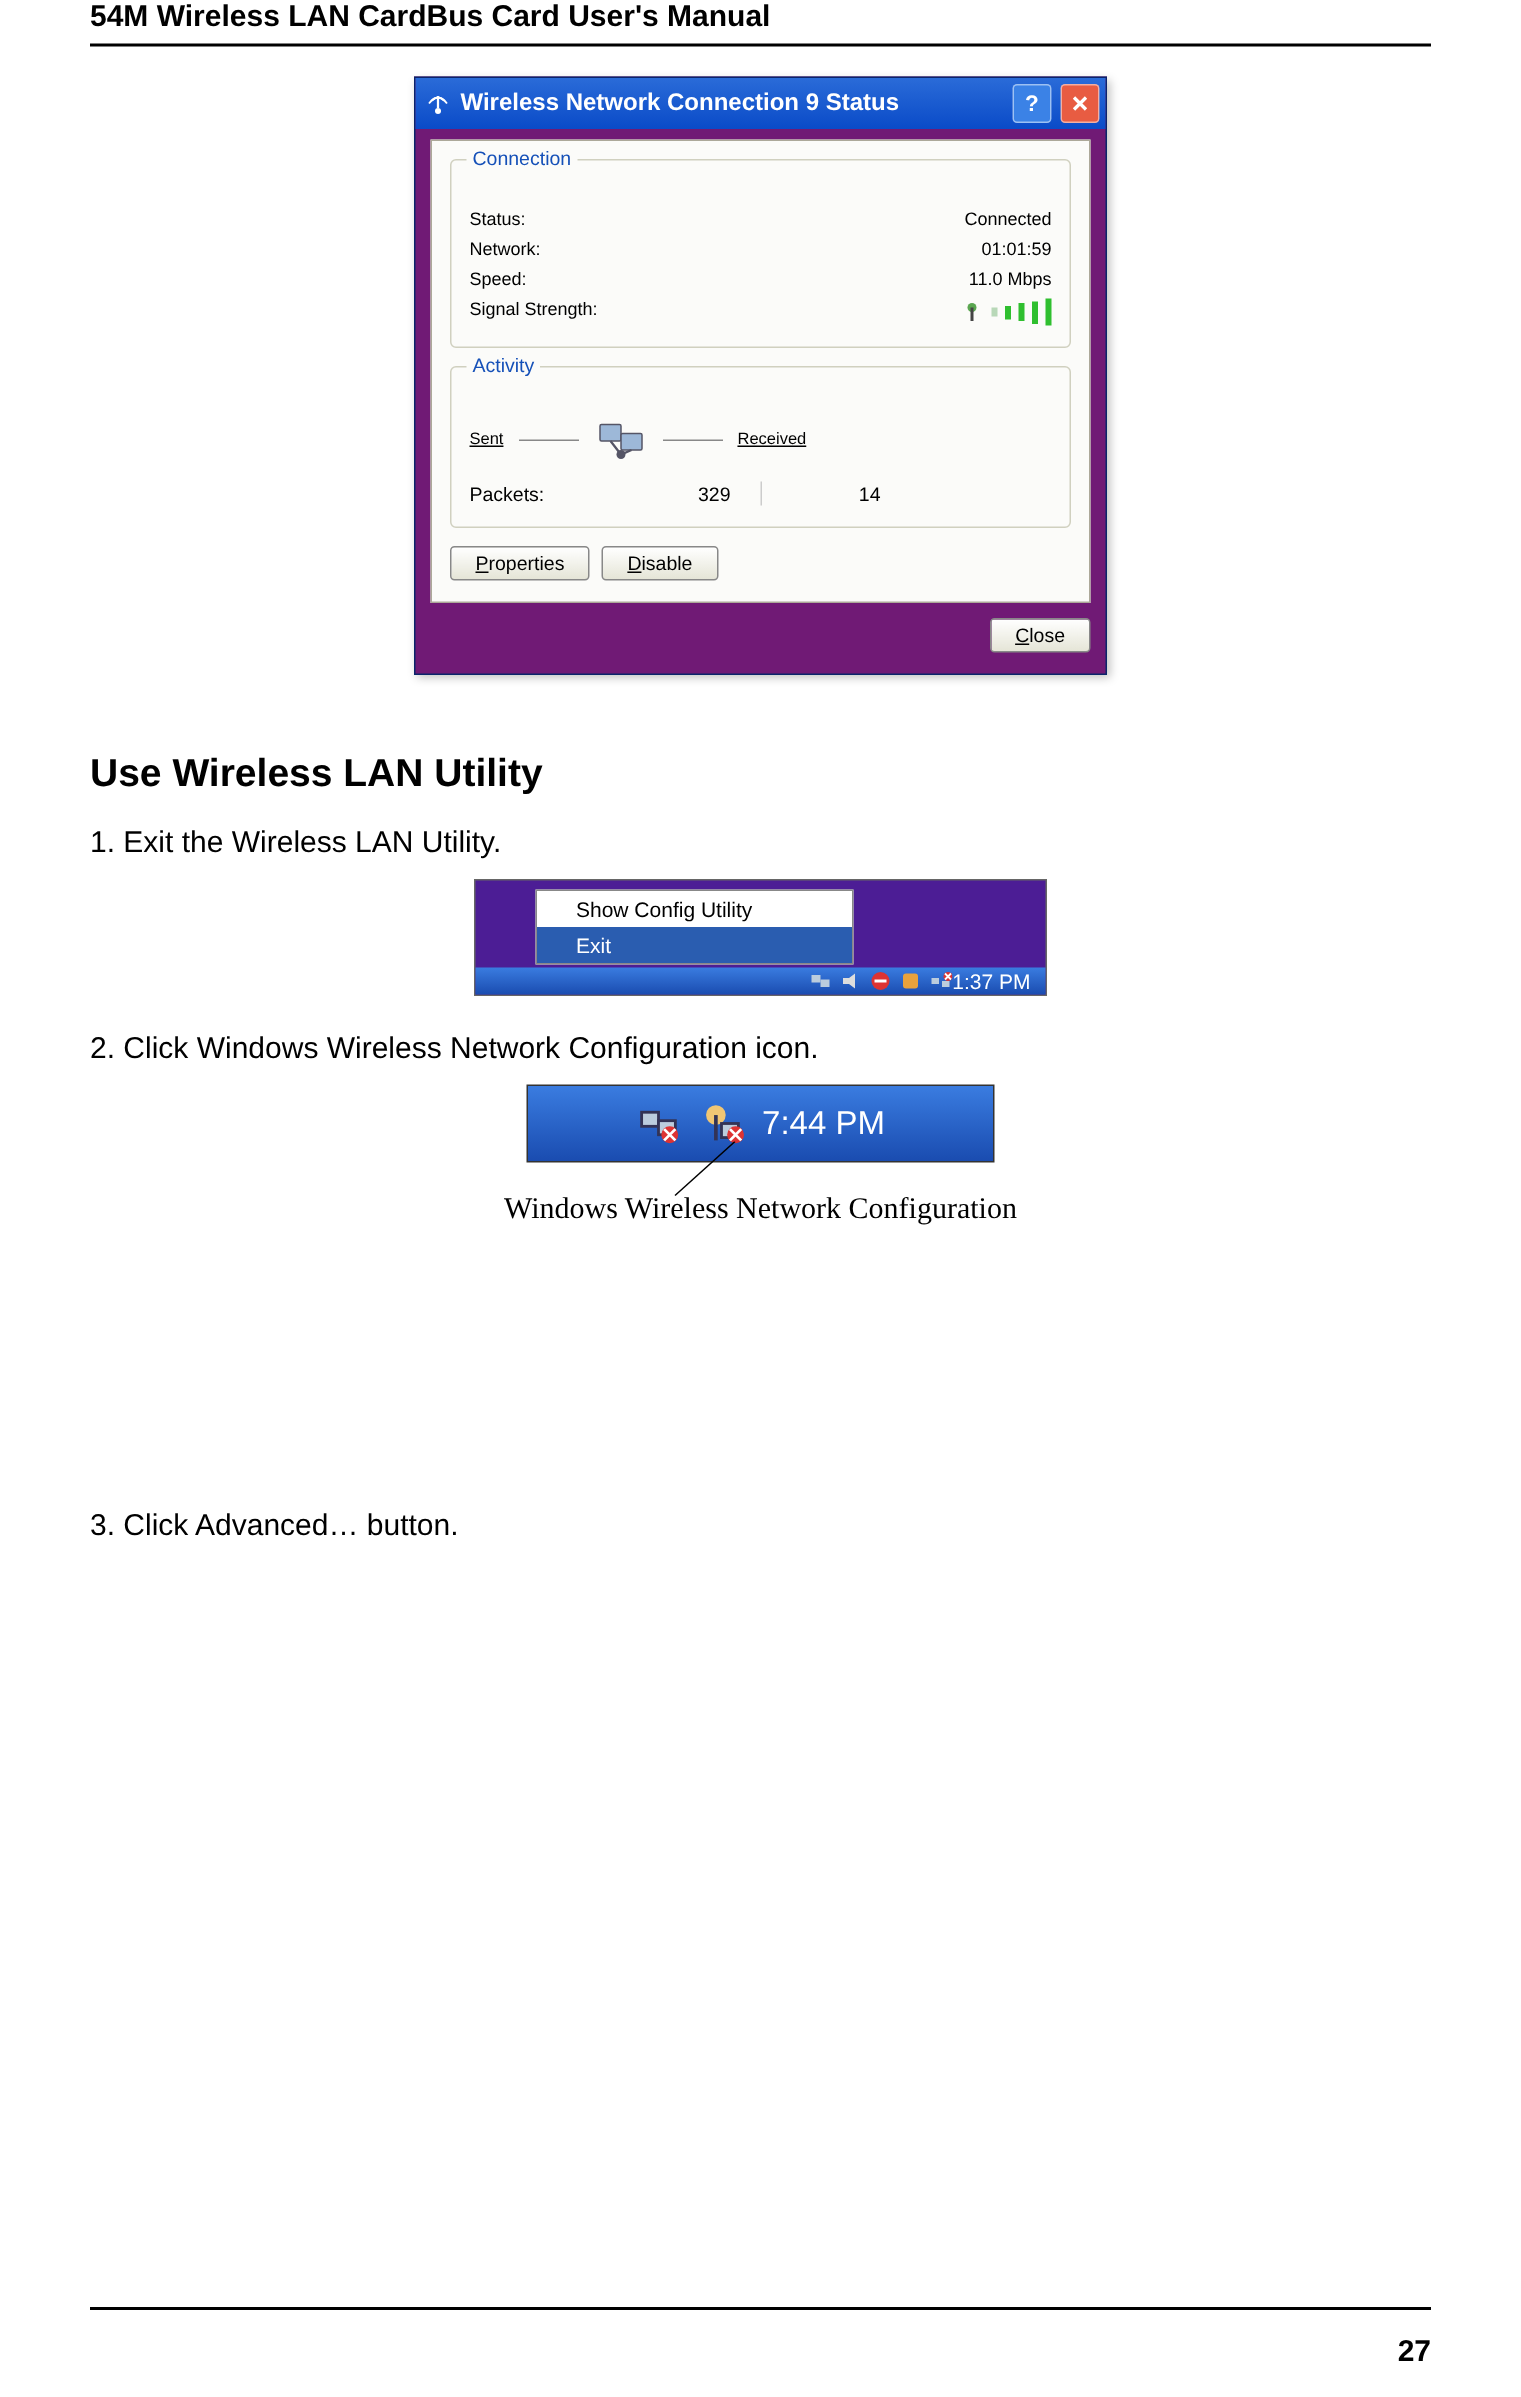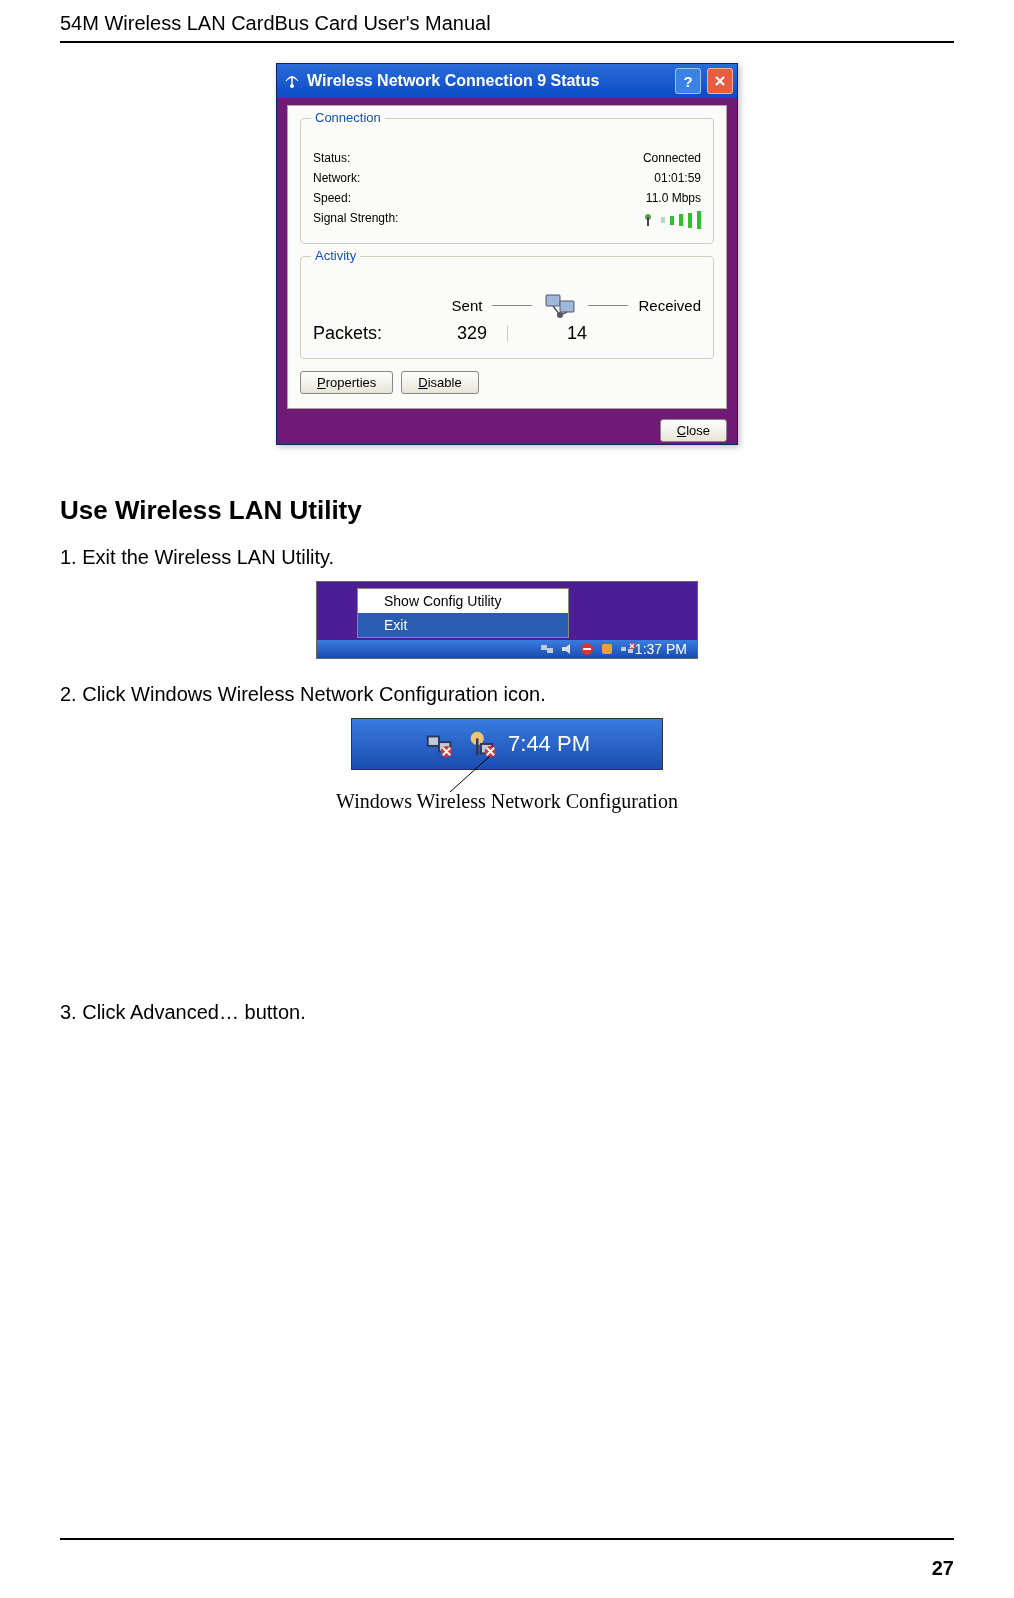--- a/index.html
+++ b/index.html
@@ -10,22 +10,21 @@
     color: #000;
   }
   .page {
     width: 1014px;
     height: 1598px;
     position: relative;
     box-sizing: border-box;
     padding: 0 60px;
   }
   .header-bar {
-    padding-top: 12px;
-    font-weight: normal;
+    font-weight: bold;
     font-size: 20px;
   }
   .header-rule {
     border: none;
     border-top: 2px solid #000;
     margin: 6px 0 20px 0;
   }
   .dialog-wrap {
     display: flex;
     justify-content: center;
@@ -133,48 +132,50 @@
   .wifi-ant {
     width: 16px; height: 16px;
   }
   .sig-bar { width: 4px; background: #2fbf2f; display: inline-block; margin-left: 1px; }
   .sig-bar.off { background: #b8d8b8; }
   .sig1 { height: 6px; } .sig2 { height: 9px; } .sig3 { height: 12px; }
   .sig4 { height: 15px; } .sig5 { height: 18px; }
   .activity-row {
     display: flex;
     align-items: center;
-    justify-content: flex-end;
+    justify-content: flex-start;
     gap: 10px;
-    font-size: 15px;
+    font-size: 11px;
     margin-top: 4px;
+    text-decoration: underline;
   }
   .activity-line { width: 40px; border-top: 1px solid #888; }
   .net-icon { width: 36px; height: 36px; }
   .pkt-row {
     display: grid;
     grid-template-columns: 1fr auto 40px auto 1fr;
     align-items: center;
-    font-size: 18px;
+    font-size: 13px;
+    margin-top: 10px;
   }
   .pkt-sep { width: 1px; height: 16px; background: #ccc; justify-self: center; }
   .btn-row { display: flex; gap: 8px; margin-top: 10px; }
   .xp-button {
     border: 1px solid #888;
     border-radius: 3px;
     background: linear-gradient(to bottom, #fff, #e5e5d7);
     padding: 3px 16px;
     font-family: Tahoma, sans-serif;
     font-size: 13px;
     cursor: pointer;
   }
   .bottom-row {
     display: flex;
     justify-content: flex-end;
-    padding: 0 10px 2px 0;
+    padding: 0 10px 14px 0;
   }
   
   .section-h {
     font-weight: bold;
     font-size: 26px;
     margin: 10px 0 20px 0;
   }
   .step {
     font-size: 20px;
     margin: 8px 0;

